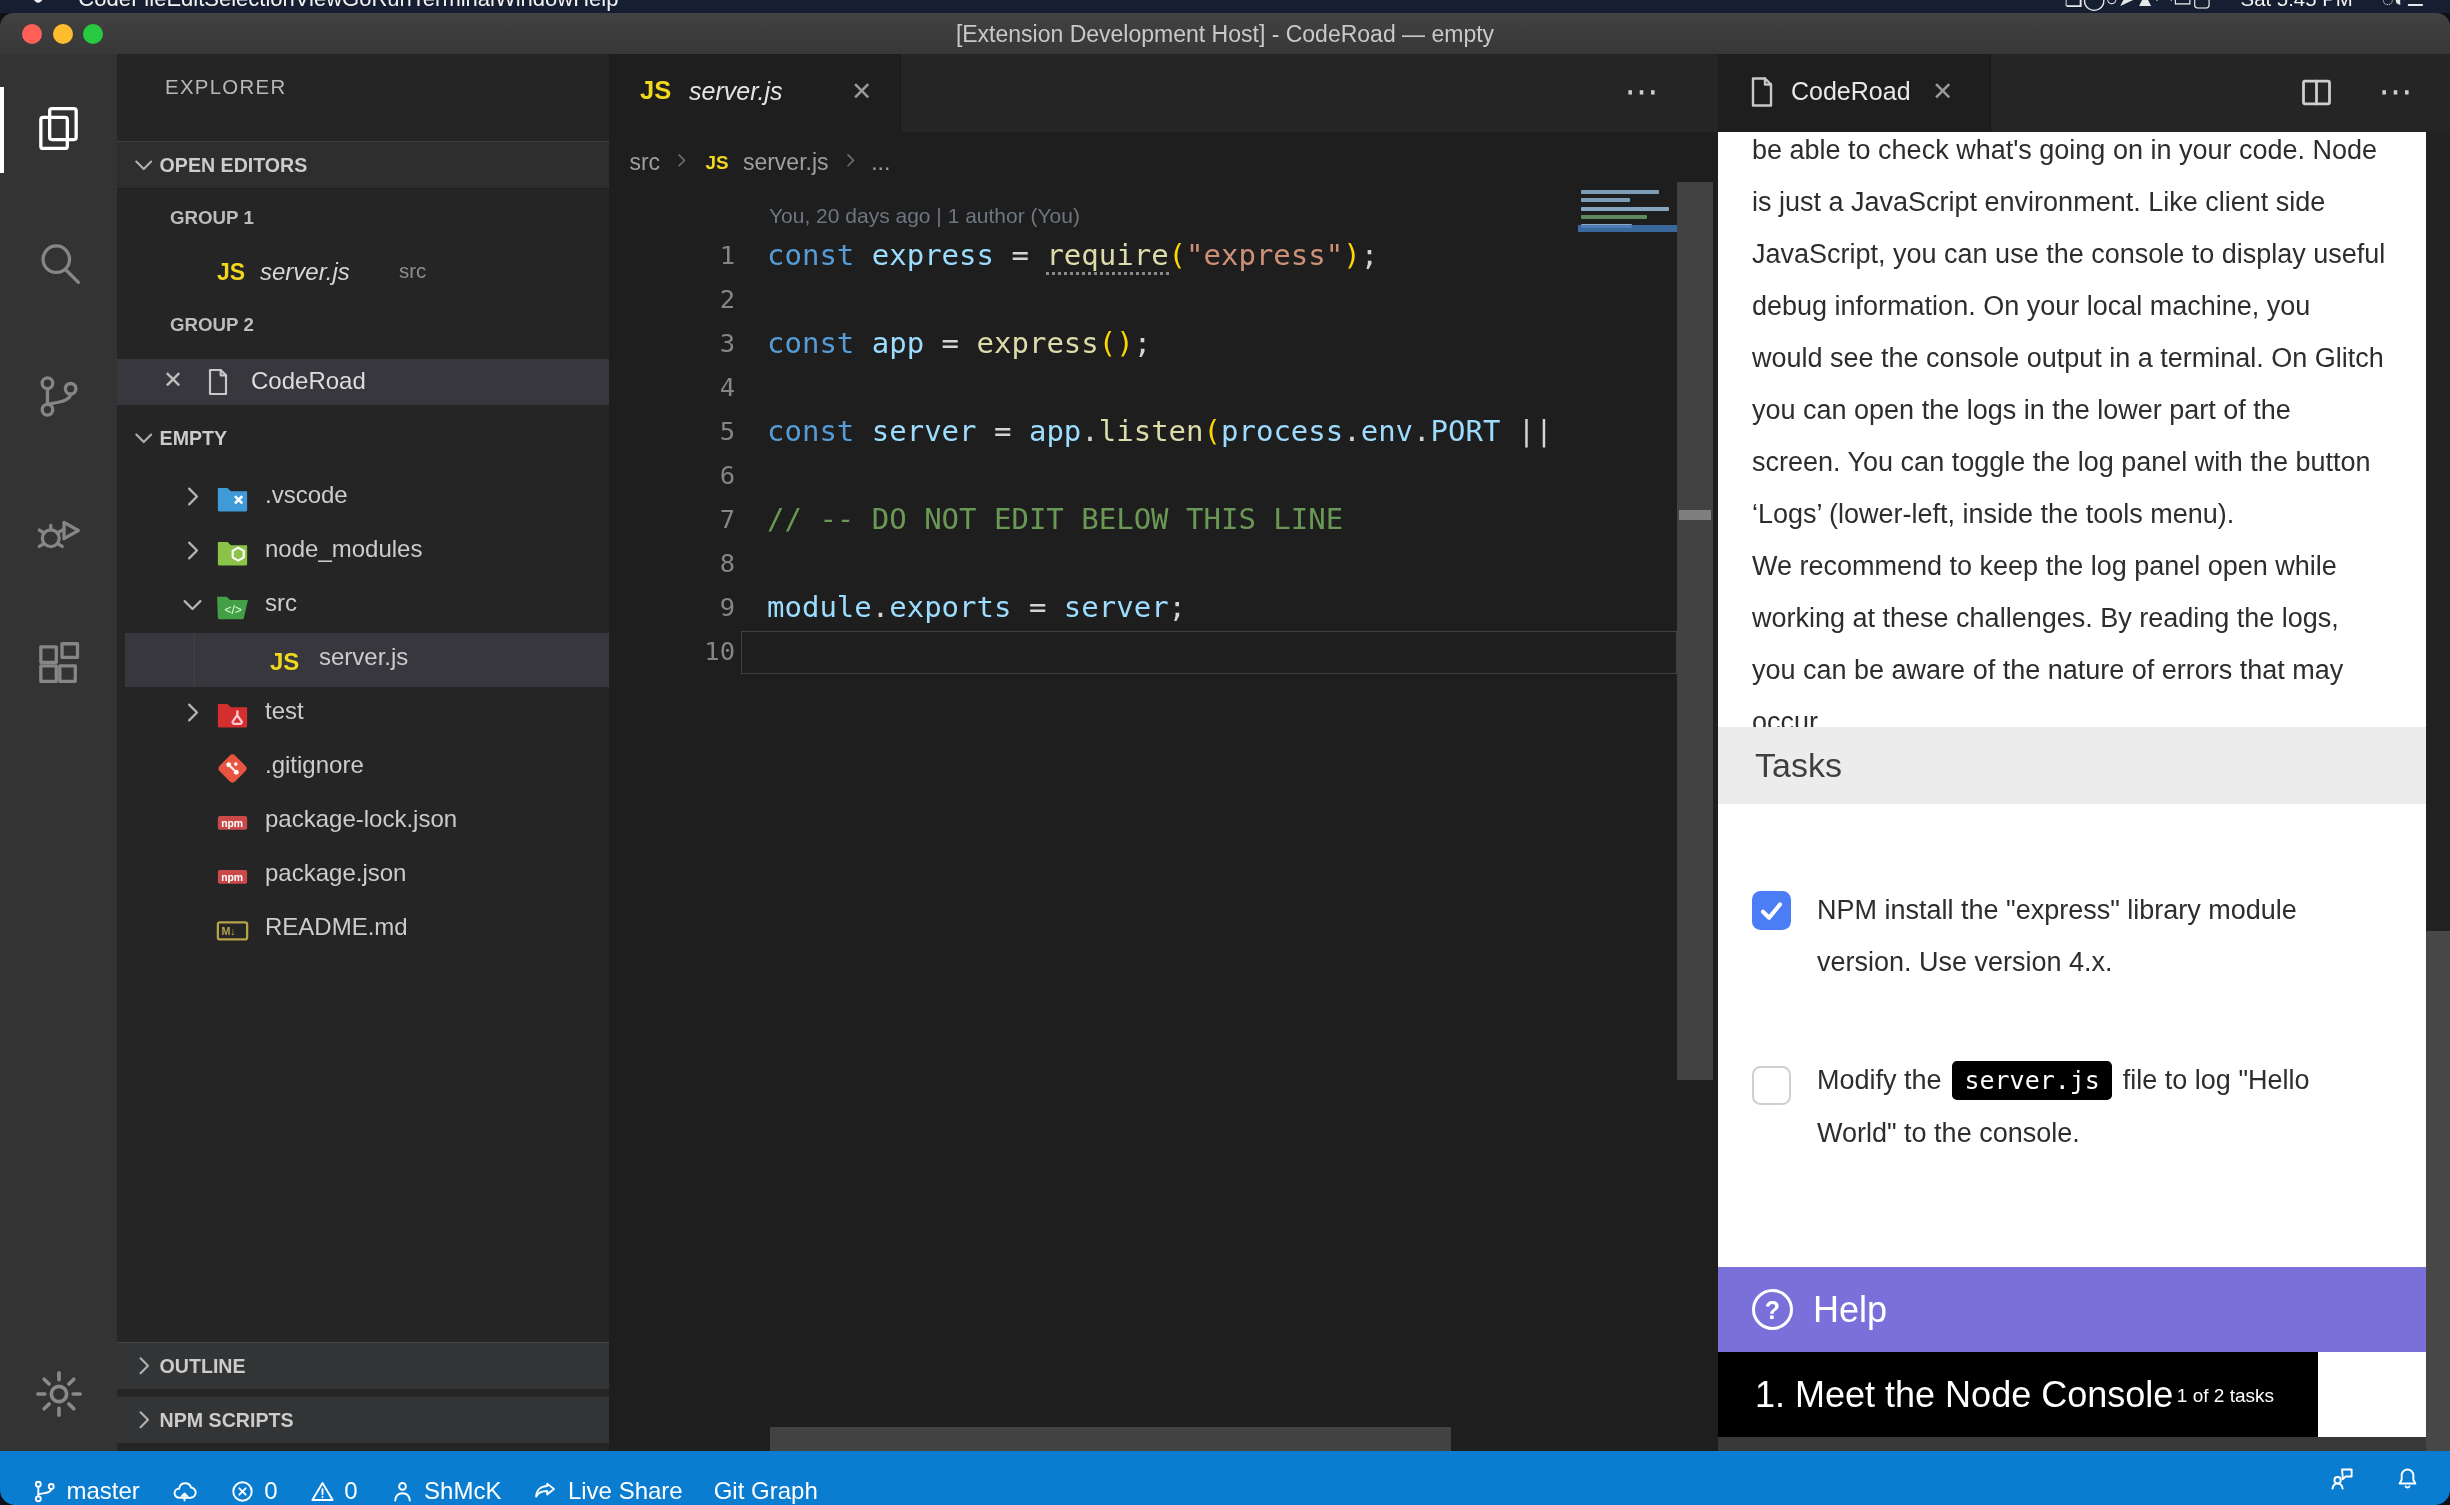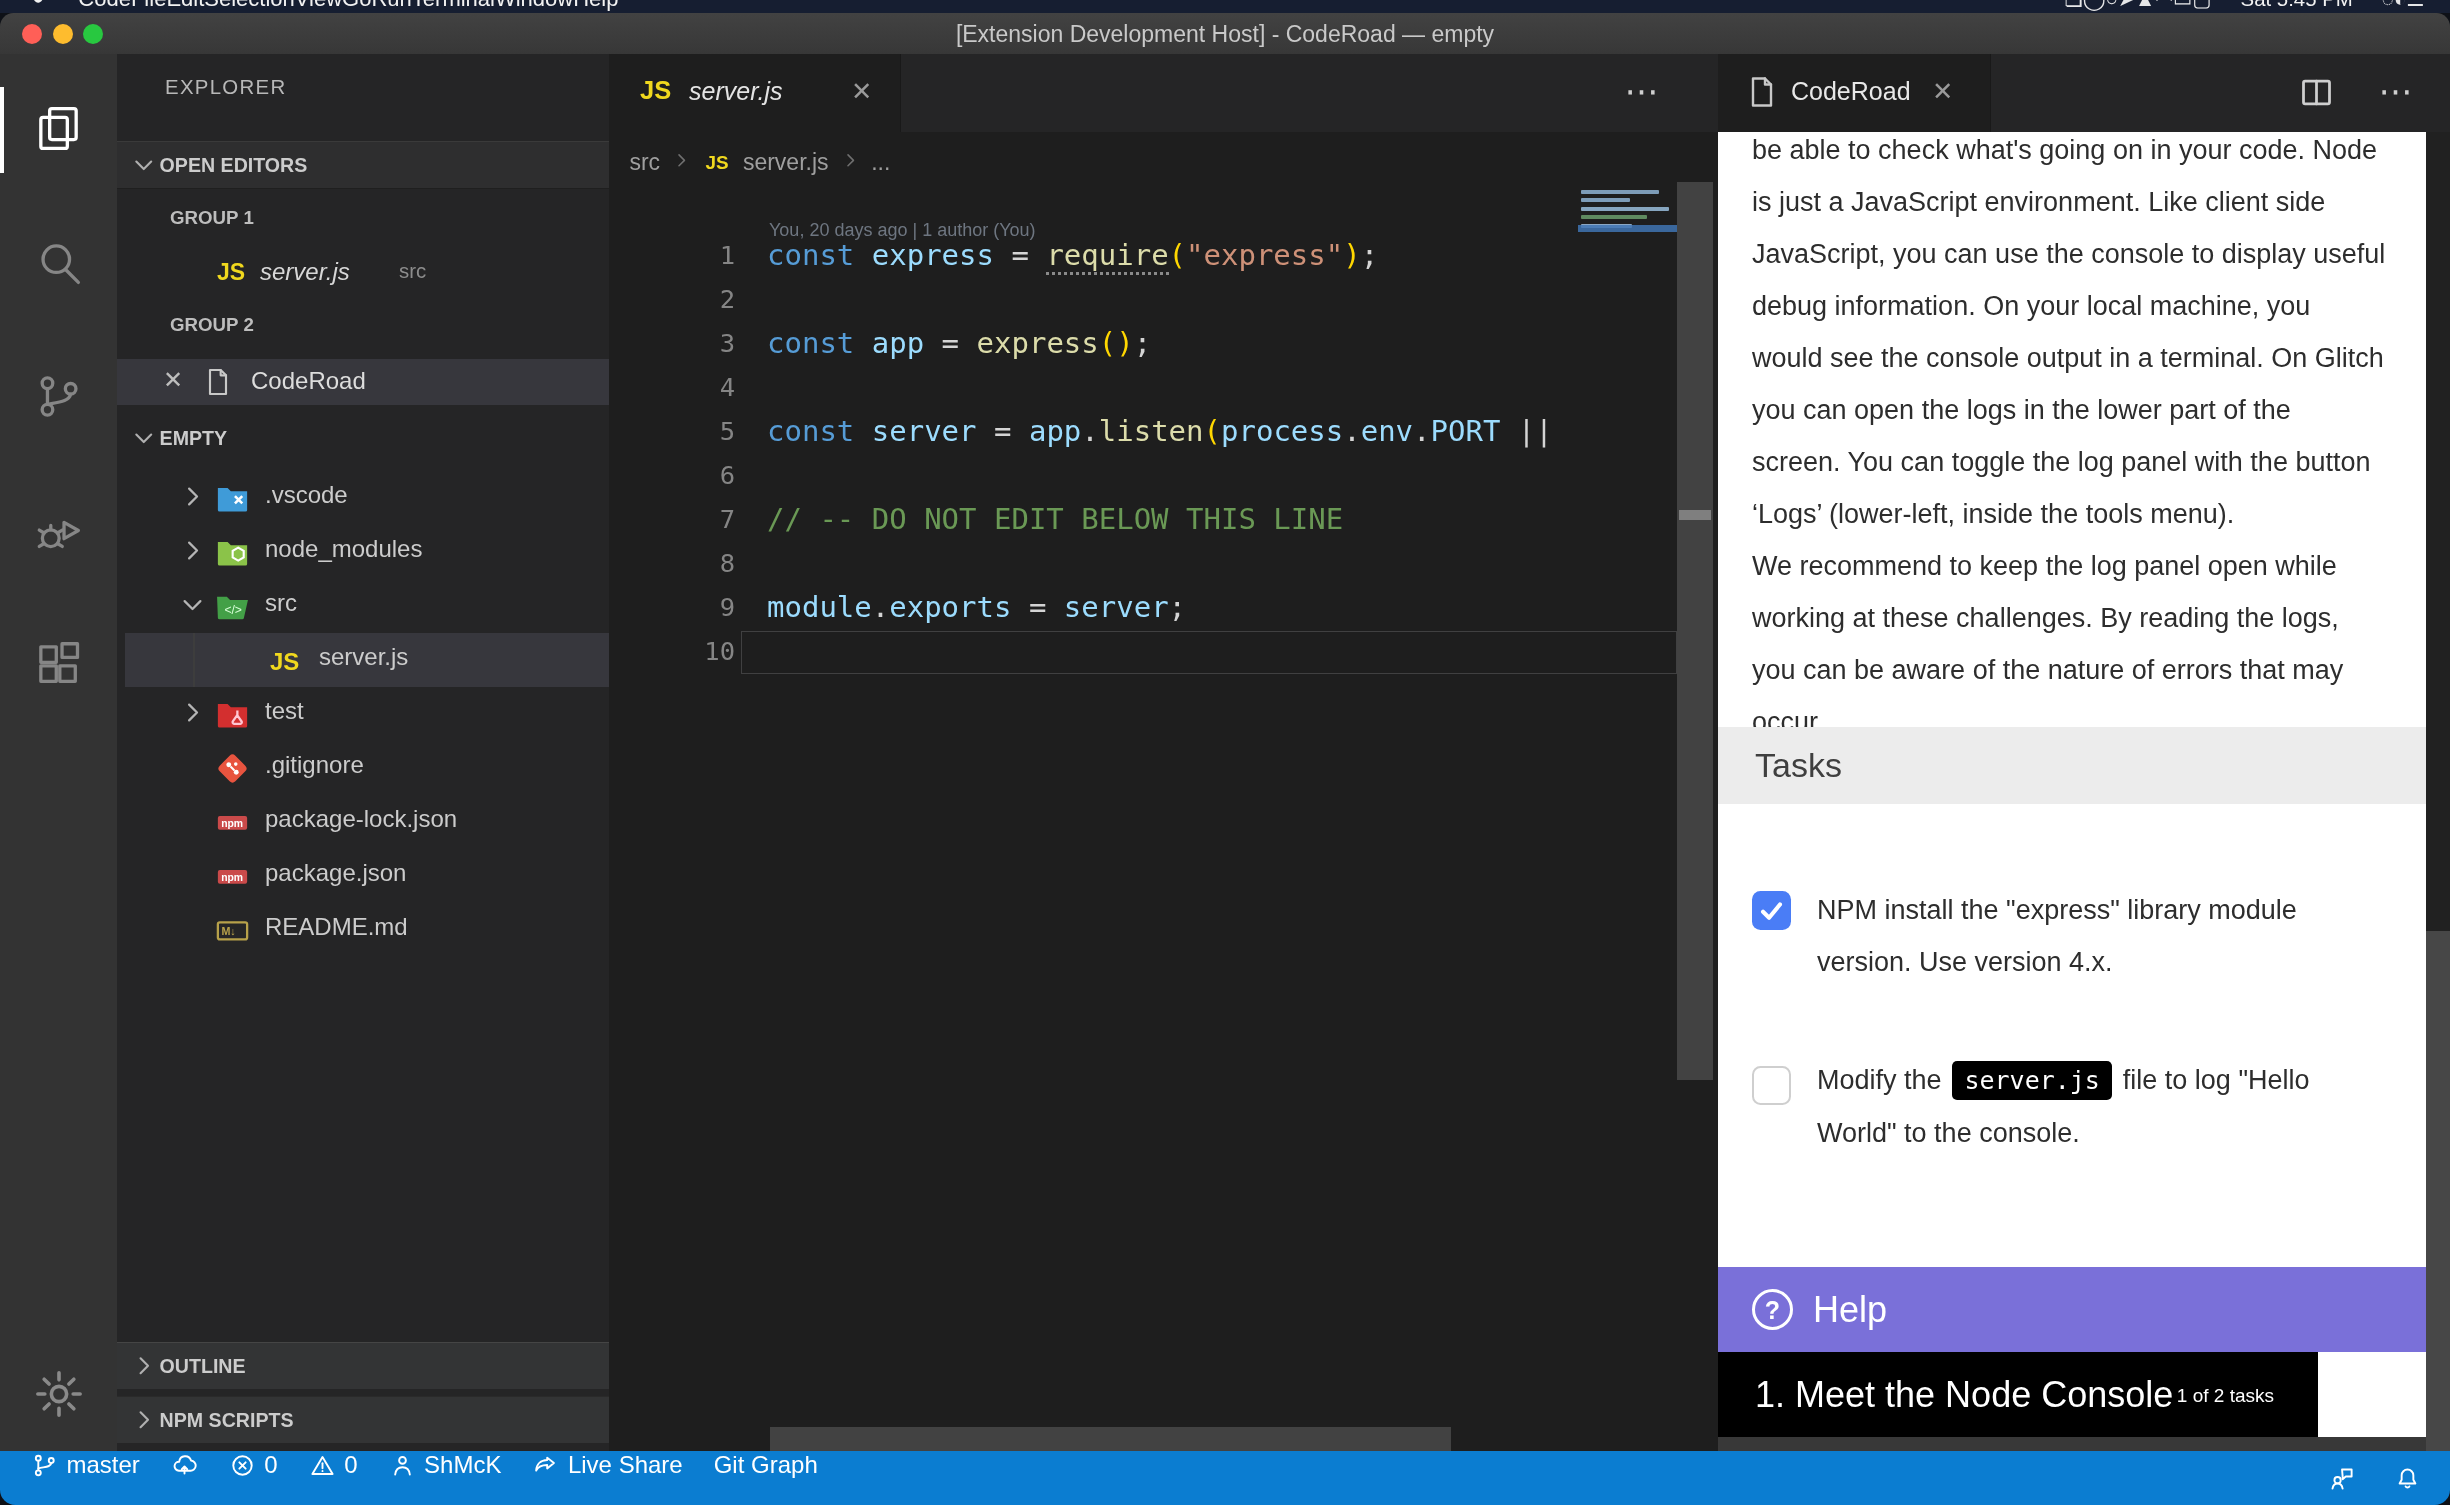--- a/index.html
+++ b/index.html
@@ -76,21 +76,21 @@
   .editor-group{position:absolute;left:609px;top:0;width:1109px;height:1397px;background:#1e1e1e;}
   .tabbar{position:absolute;left:0;top:0;width:100%;height:78px;background:#252526;}
   .tab{position:absolute;left:0;top:0;height:78px;background:#1e1e1e;border-right:0.9px solid #191919;}
   .tab-js{position:absolute;left:31px;top:22px;}
   .tab-label{position:absolute;left:80px;top:23px;font-size:25px;font-style:italic;color:#e4e4e4;white-space:nowrap;}
   .tab-close{position:absolute;font-size:25.5px;color:#9a9a9a;top:22px;}
   .tab-actions{position:absolute;right:56px;top:17px;color:#cfcfcf;font-size:34px;letter-spacing:3.4px;}
   .breadcrumbs{position:absolute;left:20.4px;top:85px;height:46px;display:flex;align-items:center;gap:12px;font-size:23px;color:#9f9f9f;white-space:nowrap;}
   .bc-sep svg{width:18.7px;height:18.7px;stroke:#6f6f6f;fill:none;stroke-width:2;}
   .bc-js{transform:scale(.82);display:inline-block;}
-  .blame{position:absolute;left:160px;top:150px;font-size:18px;color:#6e7681;white-space:nowrap;margin-top:16px;}
+  .blame{position:absolute;left:160px;top:150px;font-size:21px;color:#6e7681;white-space:nowrap;}
   .code{position:absolute;left:0;top:179px;width:969px;overflow:hidden;font-family:"DejaVu Sans Mono",monospace;font-size:29px;}
   .code-line{height:44px;line-height:44px;display:flex;white-space:pre;}
   .ln{width:126px;text-align:right;padding-right:32px;color:#858585;font-size:25.5px;flex:none;}
   .toks{white-space:pre;}
   .c-kw{color:#569cd6;} .c-var{color:#9cdcfe;} .c-op{color:#d4d4d4;} .c-fn{color:#dcdcaa;}
   .c-fnu{color:#dcdcaa;border-bottom:3.4px dotted #8a8a8a;} .c-par{color:#ffd700;} .c-str{color:#ce9178;} .c-cmt{color:#6a9955;}
   .curline{position:absolute;left:132px;top:577px;width:934px;height:41px;border:1.7px solid #404041;}
   .minimap{position:absolute;left:969px;top:134px;width:99px;height:102px;}
   .mm-bar{position:absolute;left:3.4px;height:4.3px;border-radius:0.9px;}
   .mm-cur{position:absolute;left:0;top:37px;width:99px;height:6.8px;background:#3f74b3;opacity:.85;}
@@ -129,21 +129,21 @@
   .help-label{position:absolute;left:95px;top:0;line-height:85px;font-size:36px;}
   .lesson-band{position:absolute;left:0;top:1220px;width:600px;height:85px;background:#000;color:#fff;}
   .lesson-title{position:absolute;left:37px;top:0;line-height:85px;font-size:36px;white-space:nowrap;}
   .lesson-progress{position:absolute;right:44px;top:0;line-height:88px;font-size:19px;}
   .below-webview{position:absolute;left:0;top:1383px;width:708px;height:13.6px;background:#383838;}
   .win-scroll-a{position:absolute;left:708px;top:78px;width:24px;height:799px;background:#212121;}
   .win-scroll-b{position:absolute;left:708px;top:877px;width:24px;height:520px;background:#474747;}
 
   
   .statusbar{position:absolute;left:0;top:1451px;width:2450px;height:54px;background:#0b7dd1;border-radius:0 0 15.3px 15.3px;color:#fff;}
-  .sb-left{position:absolute;left:31px;top:0;height:54px;display:flex;align-items:flex-start;}
+  .sb-left{position:absolute;left:31px;top:0;height:54px;display:flex;align-items:flex-end;}
   .sb-right{position:absolute;right:29px;top:0;height:54px;display:flex;align-items:center;gap:39px;}
   .sb-item{display:flex;align-items:center;gap:8.5px;margin-right:31px;font-size:24px;white-space:nowrap;}
   .sb-icon{display:inline-flex;}
   .sb-icon:empty{display:none;}
   .sb-label:empty{display:none;}
   .sb-icon svg{width:27px;height:27px;stroke:#fff;fill:none;stroke-width:1.7;stroke-linecap:round;stroke-linejoin:round;}
 </style>
 </head>
 <body>
 

